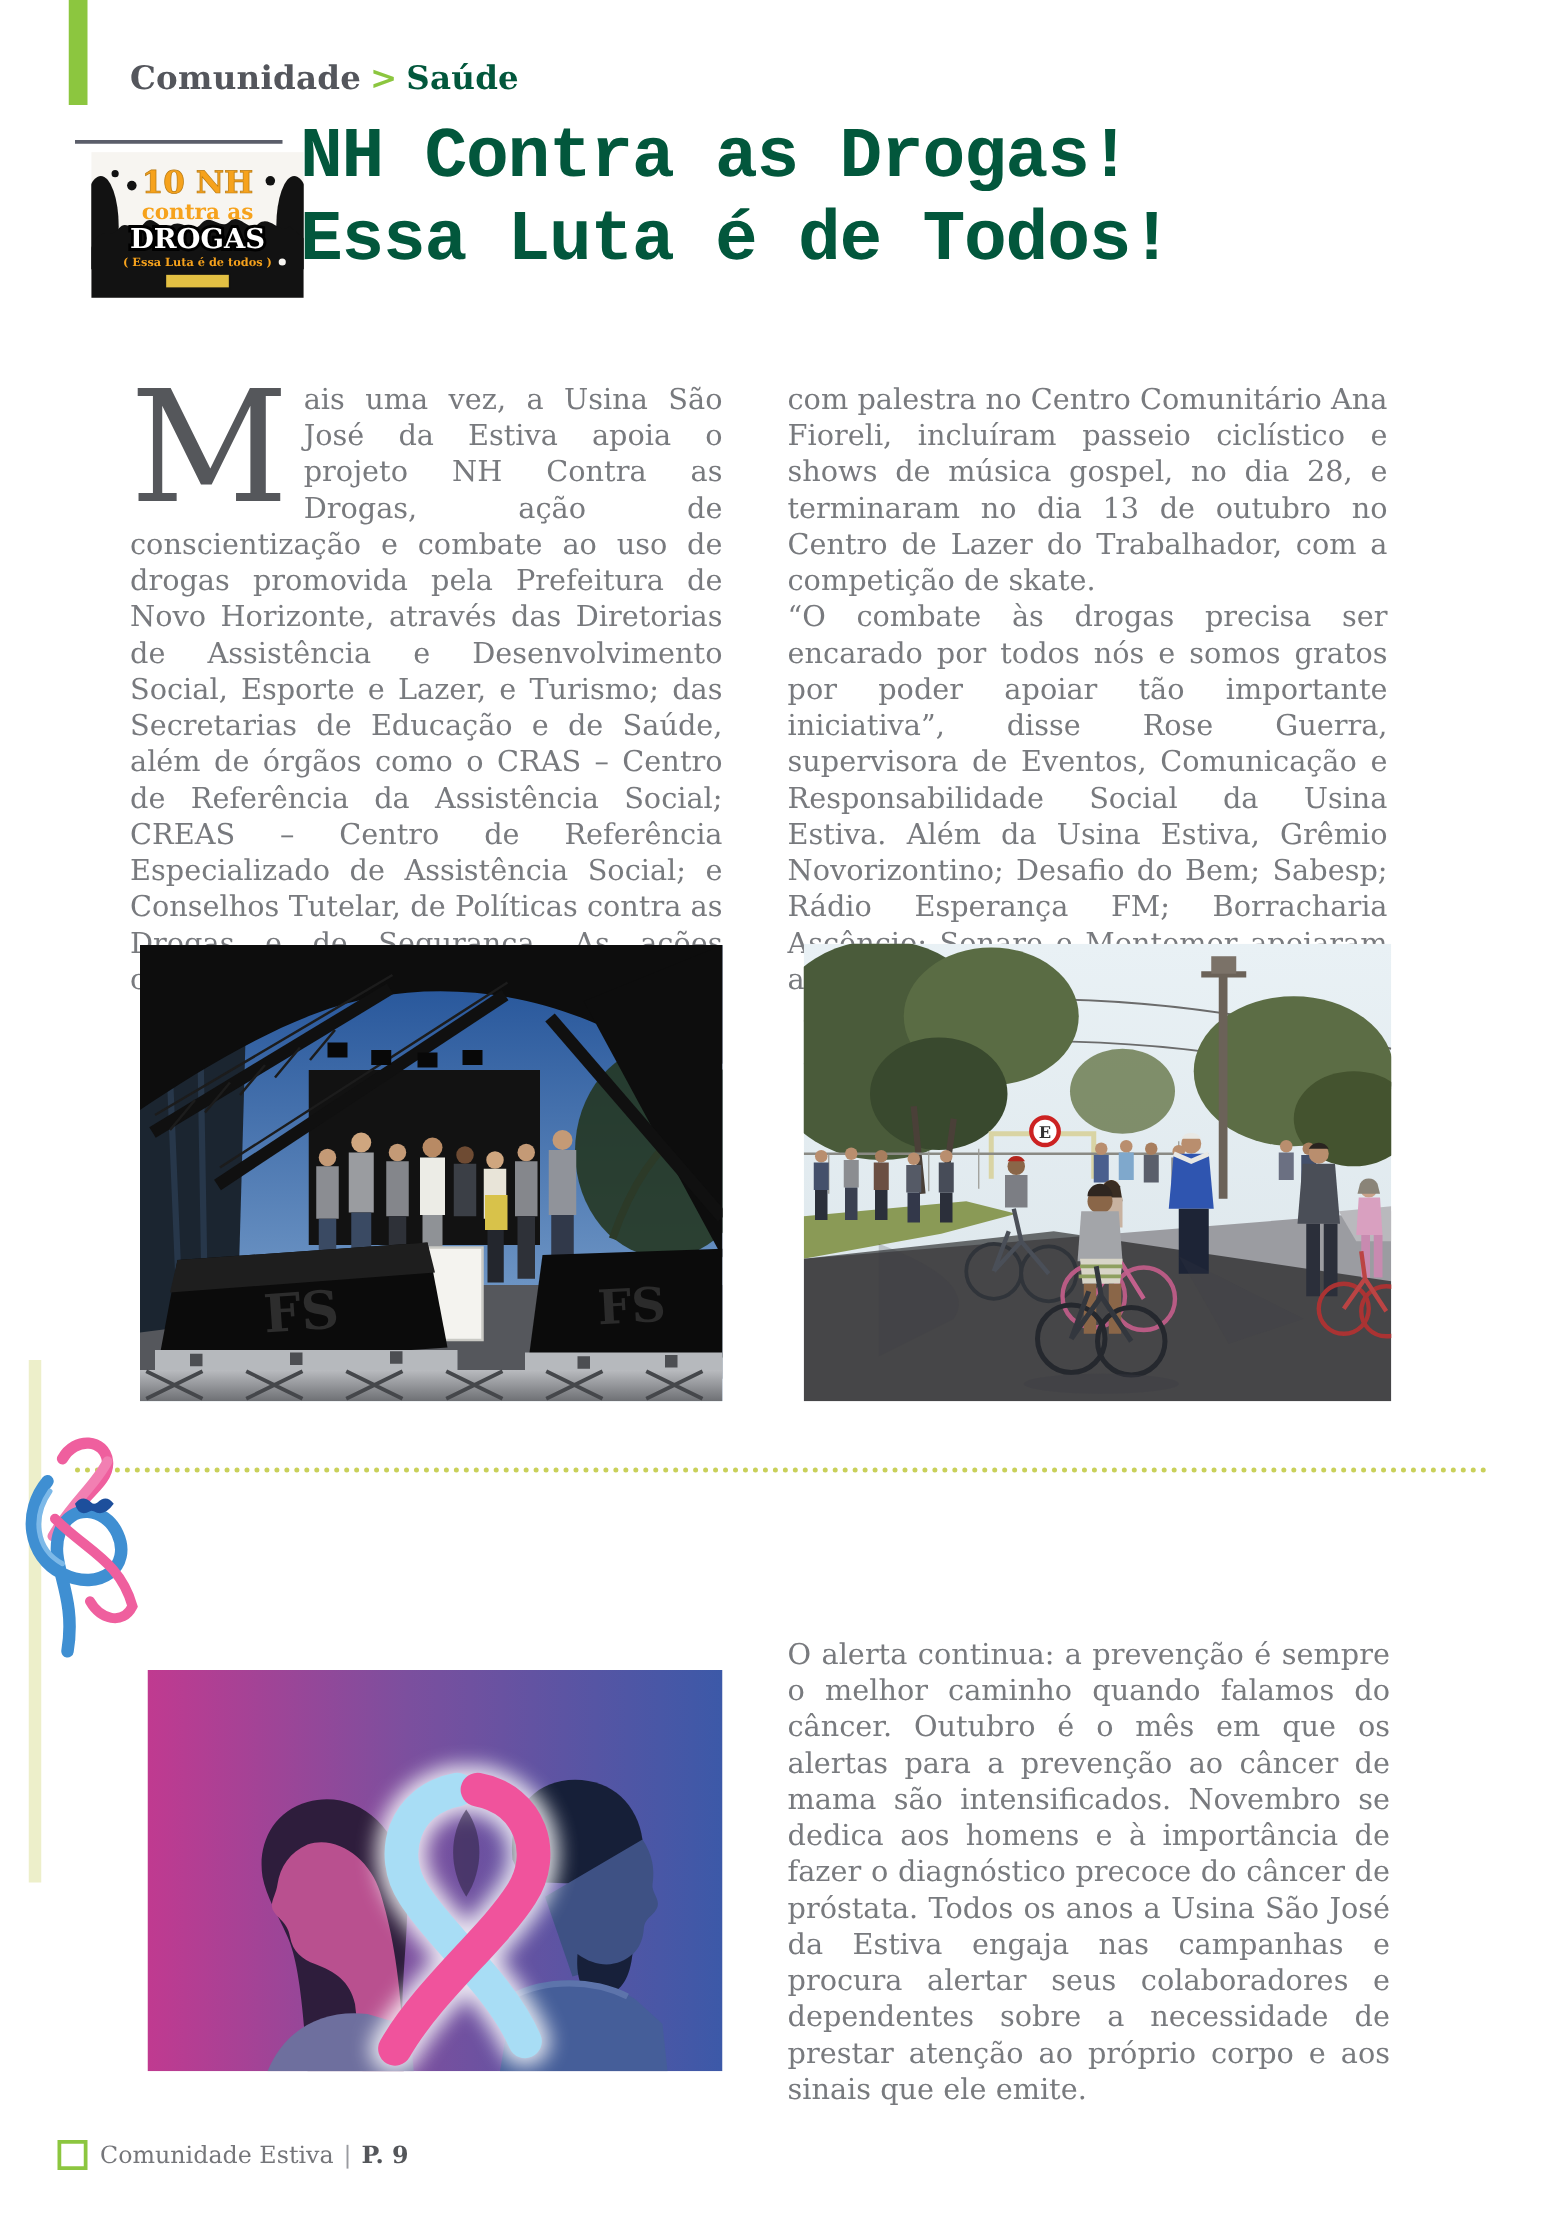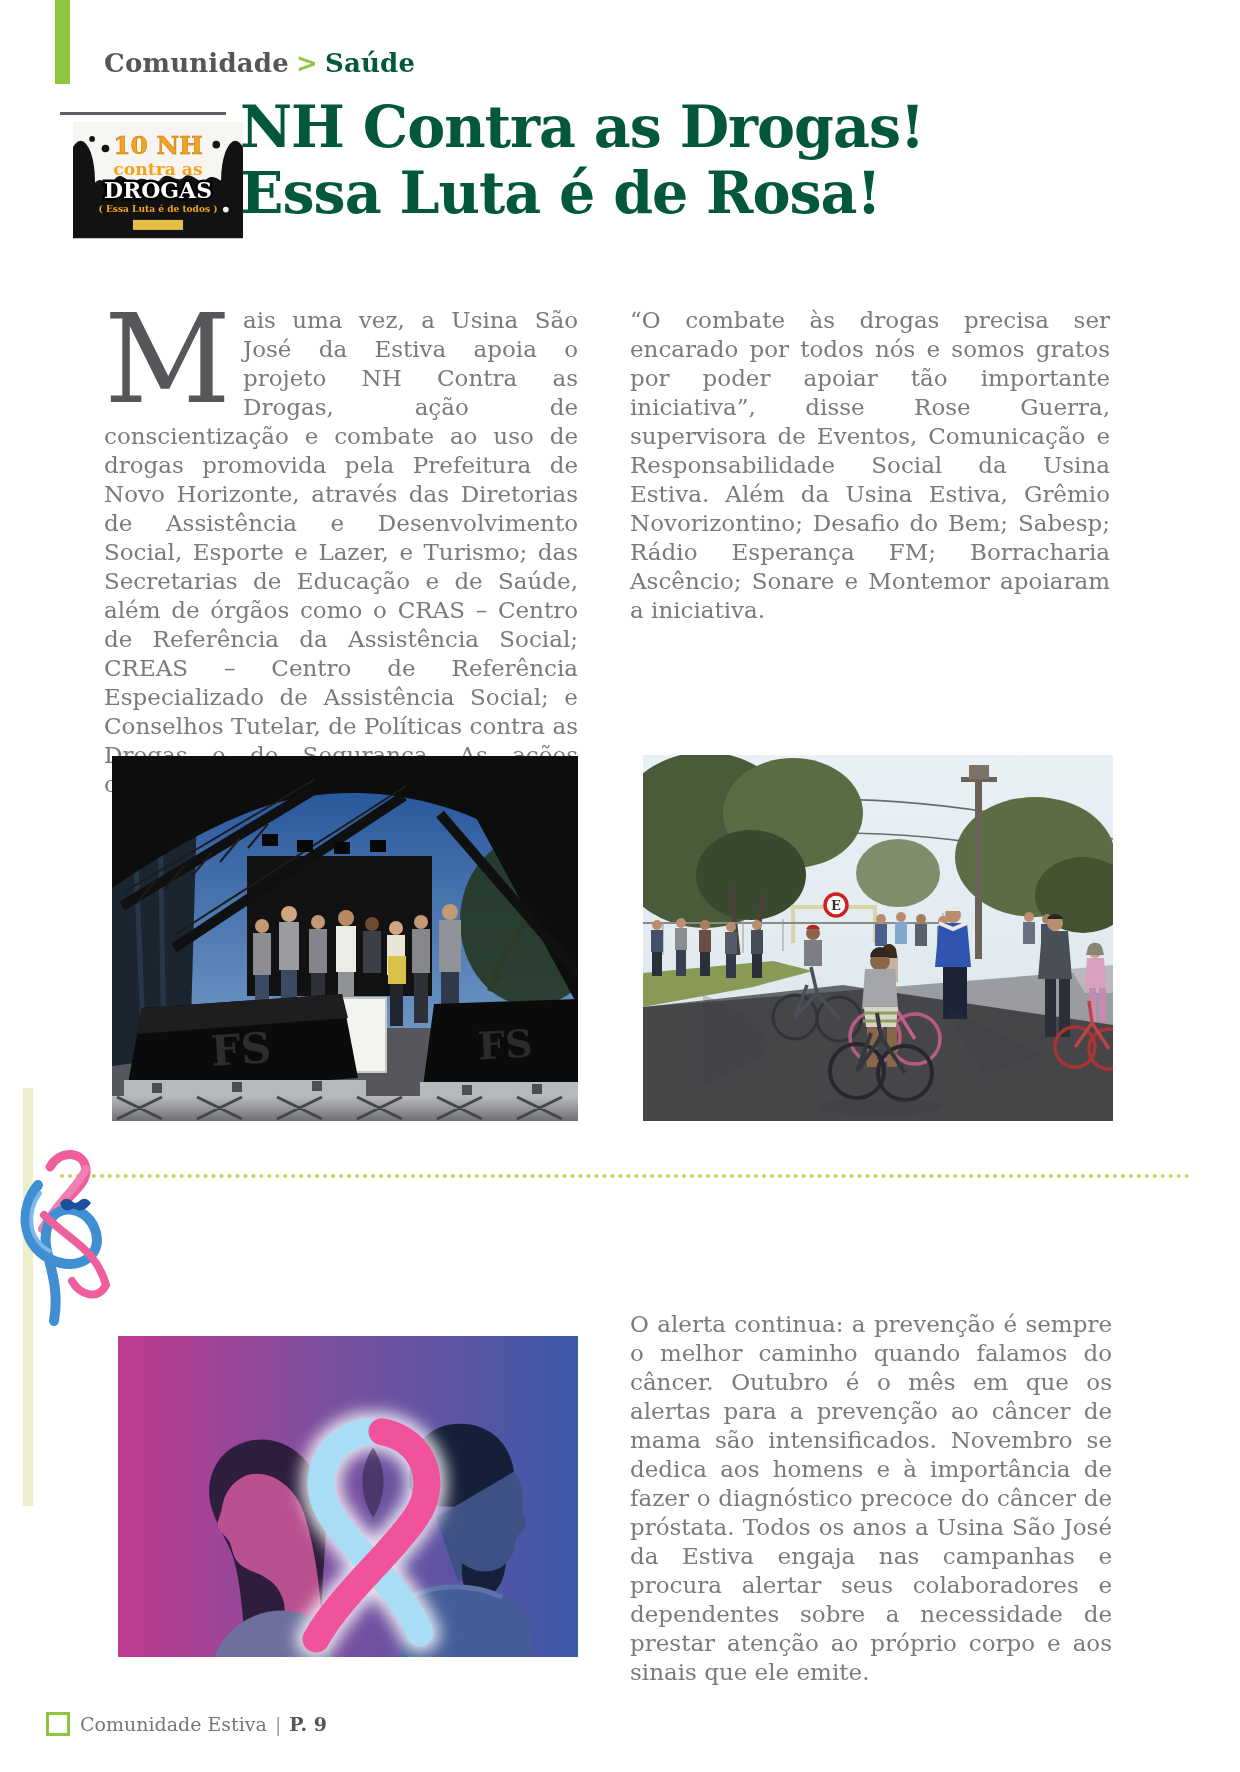--- a/index.html
+++ b/index.html
@@ -11,21 +11,21 @@
   .accent-bar{left:55px;top:0;width:15px;height:84px;background:#8cc63f;}
   .breadcrumb{left:104px;top:48px;font-size:26px;font-weight:bold;letter-spacing:.2px;}
   .crumb-main{color:#54565c;}
   .crumb-sep{color:#8cc63f;padding:0 7px;}
   .crumb-sub{color:#02573c;}
 
   .logo-rule{left:60px;top:112px;width:166px;height:3px;background:#5b5e6a;}
   .logo-box{left:57px;top:119px;width:170px;height:122px;margin-left:16px;}
 
   .headline{left:240px;top:94px;width:760px;font-size:57px;line-height:1.16;
-            font-weight:bold;color:#02573c;letter-spacing:-1px;}
+            font-weight:bold;color:#02573c;letter-spacing:-1px;font-family:Liberation Mono, monospace;}
 
   
   .bodytext{font-size:23px;line-height:29px;color:#787a7e;text-align:justify;}
   .col-left{left:104px;top:306px;width:474px;}
   .col-right{left:630px;top:306px;width:480px;}
   .bodytext p{margin:0;}
   .dropcap{float:left;font-size:124px;line-height:98px;color:#55575b;
            padding:4px 12px 0 0;font-weight:normal;}
 
   
@@ -75,30 +75,31 @@
       <text x="89" y="34" text-anchor="middle" font-family="DejaVu Serif,serif" font-weight="bold" font-size="26" fill="#f6a21c" stroke="#b97a10" stroke-width="0.6">10 NH</text>
       <text x="89" y="56" text-anchor="middle" font-family="DejaVu Serif,serif" font-weight="bold" font-size="18" fill="#f6a21c">contra as</text>
       <text x="89" y="80" text-anchor="middle" font-family="DejaVu Serif,serif" font-weight="bold" font-size="23" fill="#ffffff" stroke="#000000" stroke-width="5" paint-order="stroke">DROGAS</text>
       <text x="89" y="95" text-anchor="middle" font-family="DejaVu Serif,serif" font-weight="bold" font-size="9.5" fill="#f6a21c">( Essa Luta é de todos )</text>
       <rect x="62" y="102" width="54" height="12" fill="#e3c043" stroke="#121212" stroke-width="1.5"></rect>
     </svg>
   </div>
 
   <h1 class="abs headline" style="margin:0">
     <span>NH Contra as Drogas!</span><br>
-    <span>Essa Luta é de Rosa!</span>
+    <span>Essa Luta é de Todos!</span>
   </h1>
 
   <div class="abs bodytext col-left">
     <p>
       <span class="dropcap">M</span><span>ais uma vez, a Usina São José da Estiva apoia o projeto NH Contra as Drogas, ação de conscientização e combate ao uso de drogas promovida pela Prefeitura de Novo Horizonte, através das Diretorias de Assistência e Desenvolvimento Social, Esporte e Lazer, e Turismo; das Secretarias de Educação e de Saúde, além de órgãos como o CRAS – Centro de Referência da Assistência Social; CREAS – Centro de Referência Especializado de Assistência Social; e Conselhos Tutelar, de Políticas contra as Drogas e de Segurança. As ações começaram em 25 de setembro,</span>
     </p>
   </div>
 
   <div class="abs bodytext col-right">
+    <p>com palestra no Centro Comunitário Ana Fioreli, incluíram passeio ciclístico e shows de música gospel, no dia 28, e terminaram no dia 13 de outubro no Centro de Lazer do Trabalhador, com a competição de skate.</p>
     <p>“O combate às drogas precisa ser encarado por todos nós e somos gratos por poder apoiar tão importante iniciativa”, disse Rose Guerra, supervisora de Eventos, Comunicação e Responsabilidade Social da Usina Estiva. Além da Usina Estiva, Grêmio Novorizontino; Desafio do Bem; Sabesp; Rádio Esperança FM; Borracharia Ascêncio; Sonare e Montemor apoiaram a iniciativa.</p>
   </div>
 
   <div class="abs photo1">
     <svg viewBox="0 0 466 365" preserveAspectRatio="none">
       <defs>
         <linearGradient id="p1sky" x1="0" y1="0" x2="0" y2="1">
           <stop offset="0" stop-color="#1f4f96"></stop>
             <stop offset="1" stop-color="#86abd3"></stop>
         </linearGradient>

